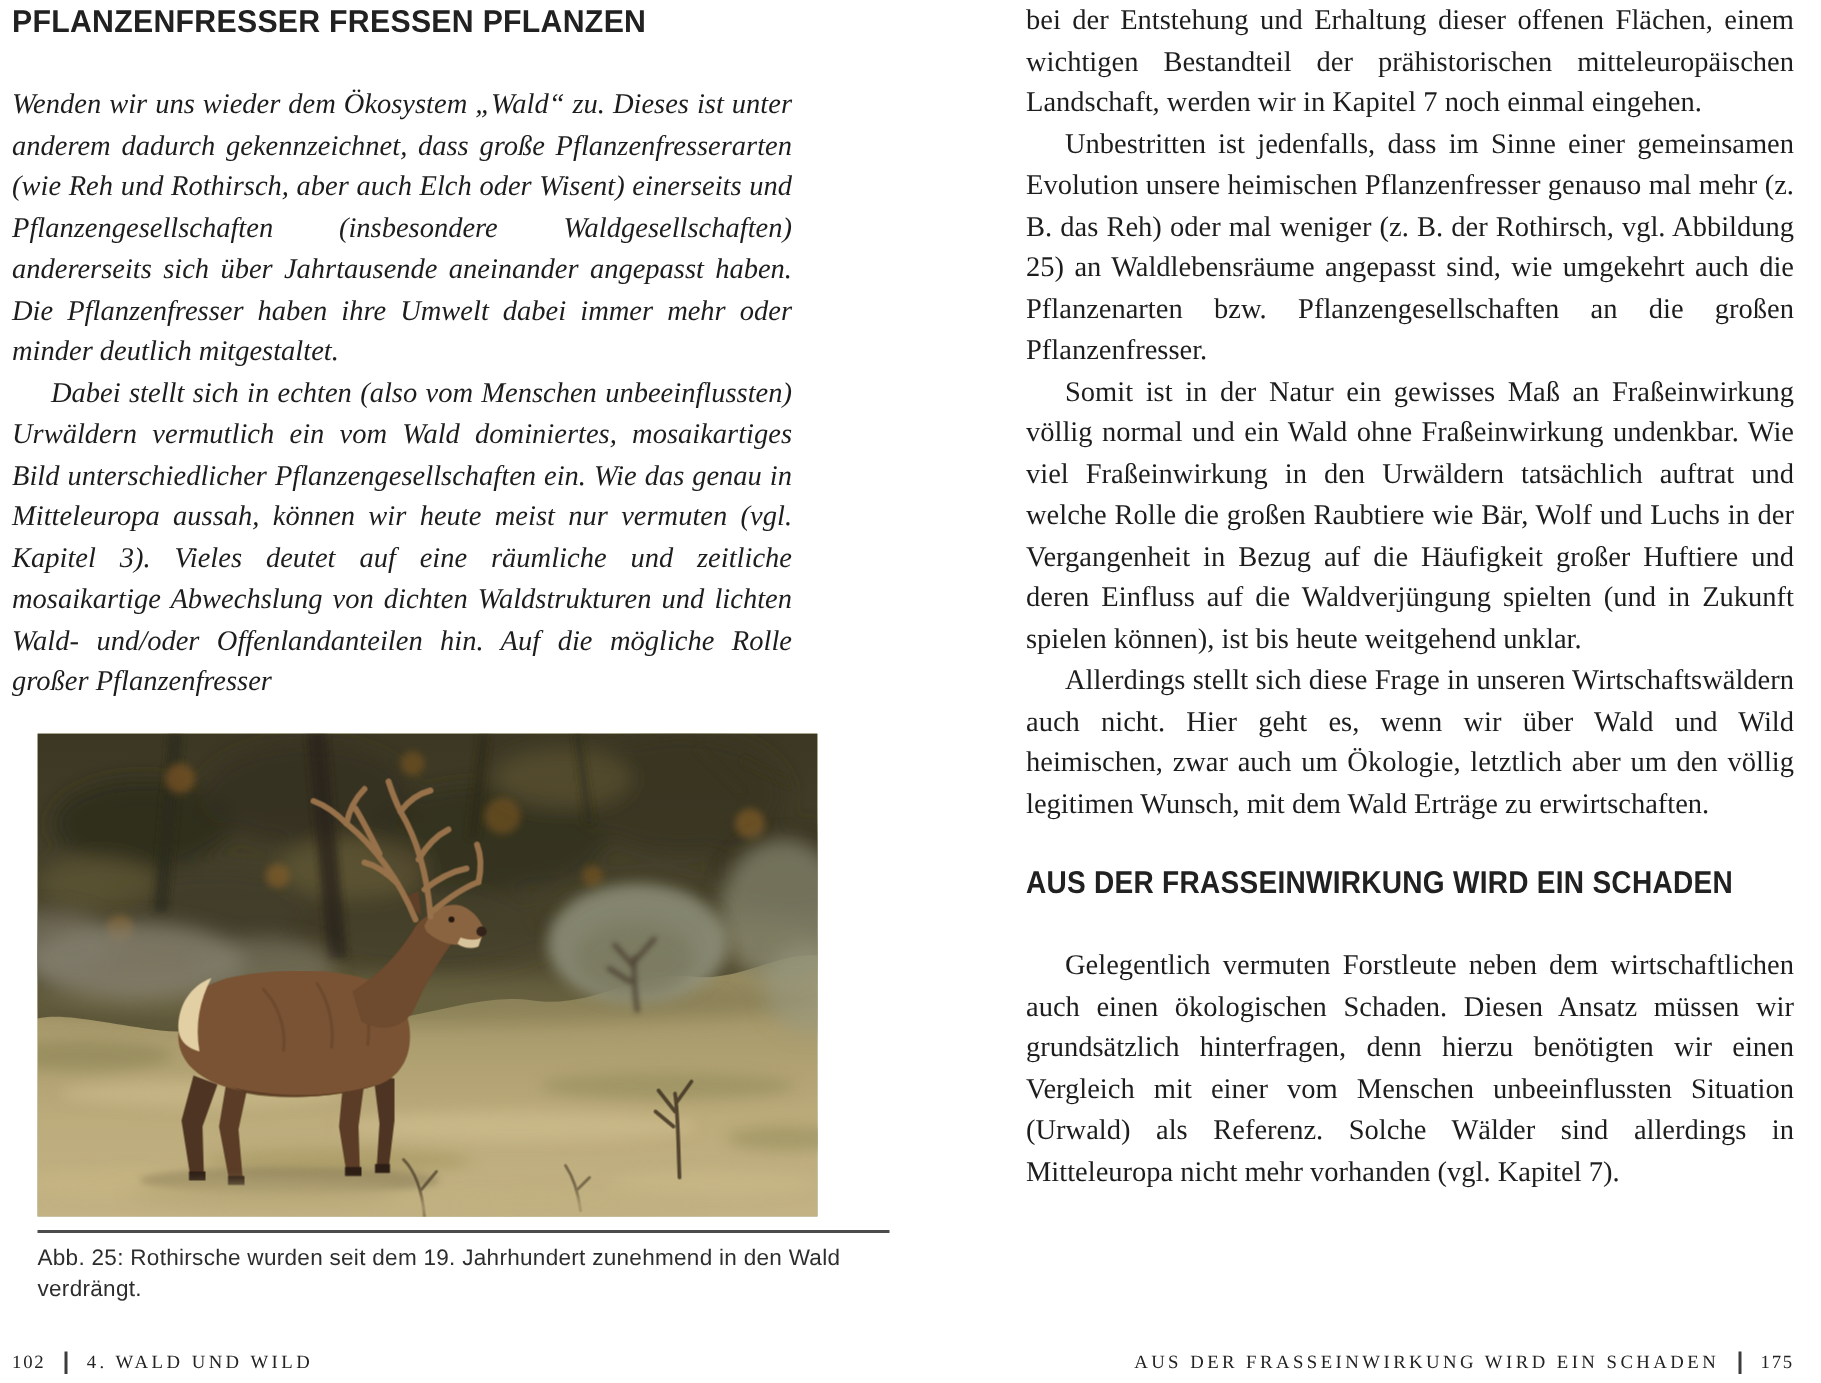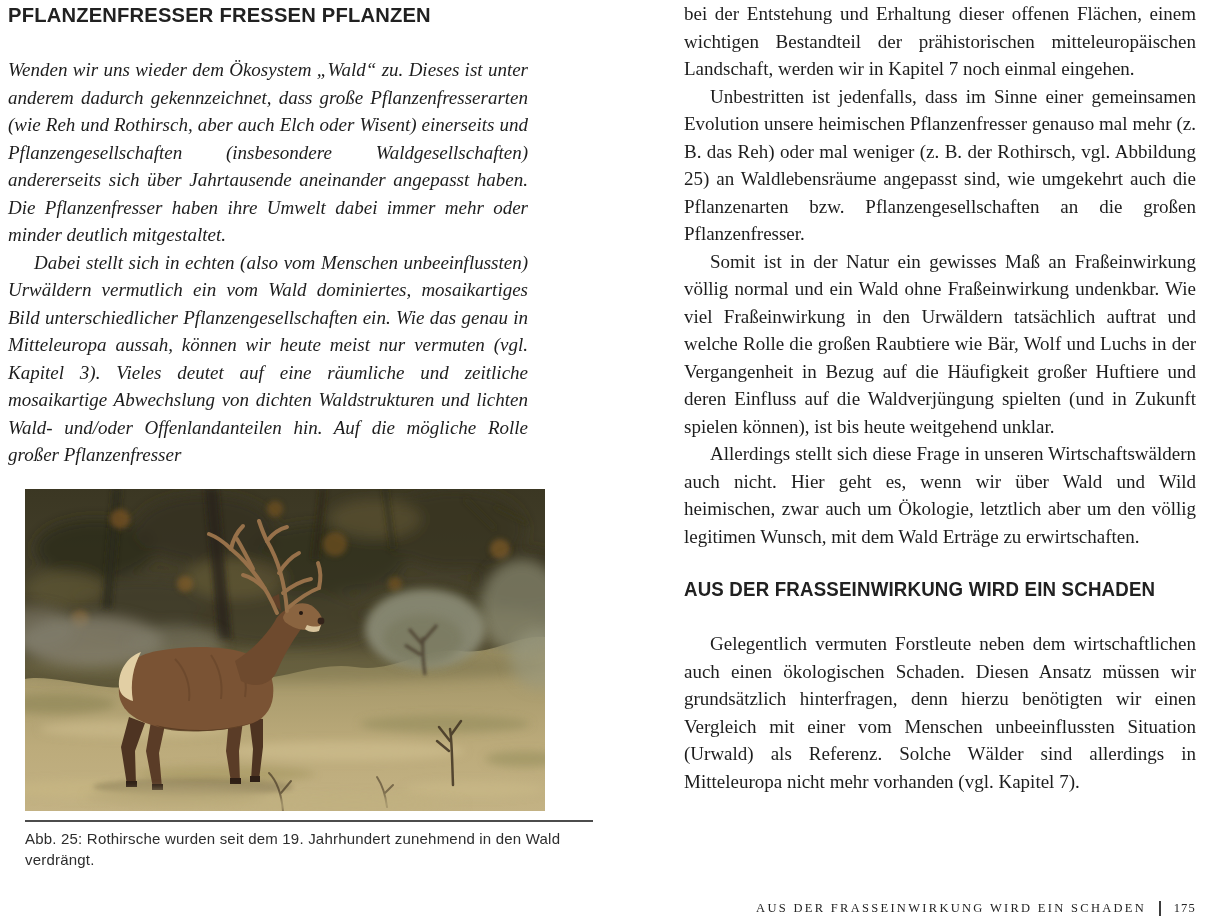--- a/index.html
+++ b/index.html
@@ -202,20 +202,25 @@
         </g>
         <g filter="url(#b5)">
           <ellipse cx="150" cy="308" rx="90" ry="8" fill="#b7a678" opacity=".7"></ellipse>
           <ellipse cx="330" cy="316" rx="110" ry="8" fill="#c0b180" opacity=".7"></ellipse>
         </g>
       </svg>
 
       <figcaption>Abb. 25: Rothirsche wurden seit dem 19. Jahrhundert zunehmend in den Wald verdrängt.</figcaption>
     </figure>
 
+    <footer class="page-footer footer-left">
+      <span class="page-number">102</span>
+      <span class="vr"></span>
+      <span class="running-head">4. WALD UND WILD</span>
+    </footer>
   </section>
 
   <section class="page page-right">
 
     <div class="body-text bt-right-1">
       <p>bei der Entstehung und Erhaltung dieser offenen Flächen, einem wichtigen Bestandteil der prähistorischen mitteleuropäischen Landschaft, werden wir in Kapitel 7 noch einmal eingehen.</p>
       <p class="indent">Unbestritten ist jedenfalls, dass im Sinne einer gemeinsamen Evolution unsere heimischen Pflanzenfresser genauso mal mehr (z. B. das Reh) oder mal weniger (z. B. der Rothirsch, vgl. Abbildung 25) an Waldlebensräume angepasst sind, wie umgekehrt auch die Pflanzenarten bzw. Pflanzengesellschaften an die großen Pflanzenfresser.</p>
       <p class="indent">Somit ist in der Natur ein gewisses Maß an Fraßeinwirkung völlig normal und ein Wald ohne Fraßeinwirkung undenkbar. Wie viel Fraßeinwirkung in den Urwäldern tatsächlich auftrat und welche Rolle die großen Raubtiere wie Bär, Wolf und Luchs in der Vergangenheit in Bezug auf die Häufigkeit großer Huftiere und deren Einfluss auf die Waldverjüngung spielten (und in Zukunft spielen können), ist bis heute weitgehend unklar.</p>
       <p class="indent">Allerdings stellt sich diese Frage in unseren Wirtschaftswäldern auch nicht. Hier geht es, wenn wir über Wald und Wild heimischen, zwar auch um Ökologie, letztlich aber um den völlig legitimen Wunsch, mit dem Wald Erträge zu erwirtschaften.</p>
     </div>

